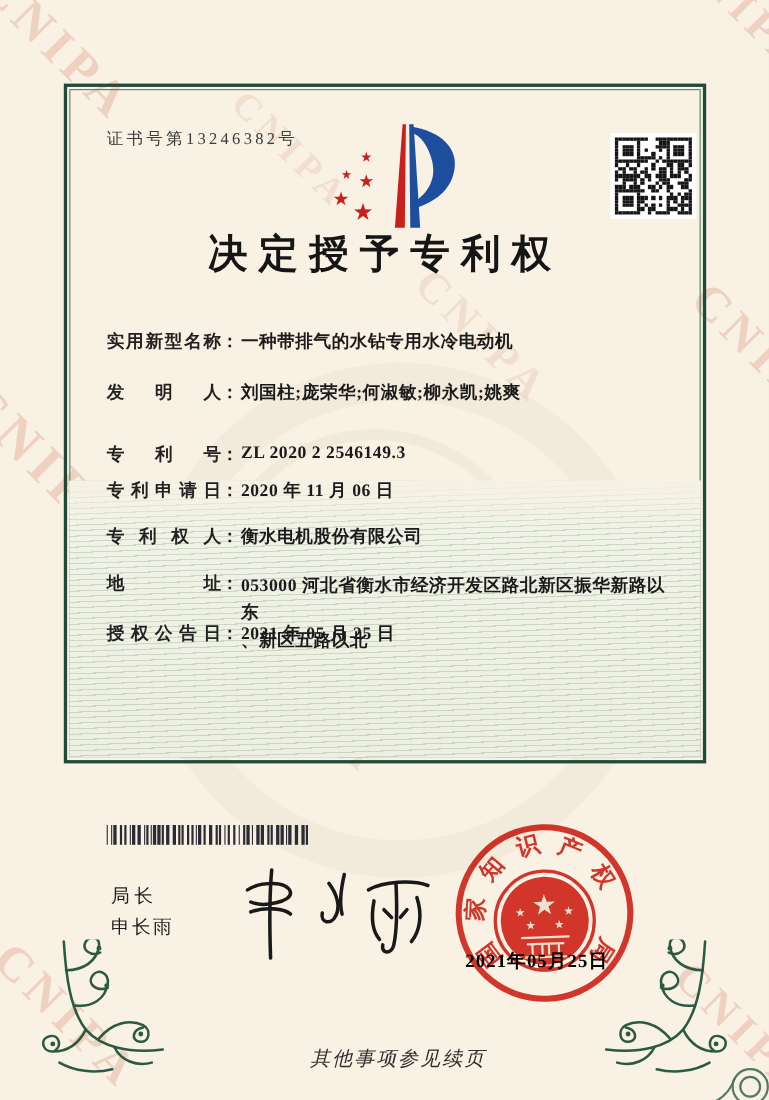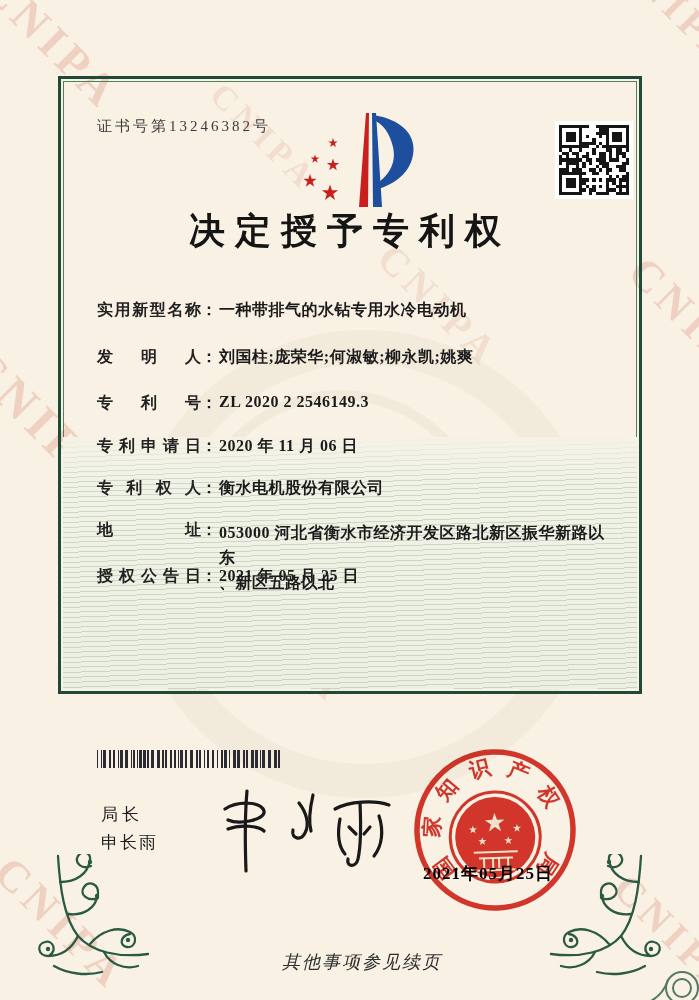--- a/index.html
+++ b/index.html
@@ -564,21 +564,21 @@
 
     <h1 class="title">决定授予专利权</h1>
 
     <div class="fields">
       <div class="field-row" style="top:221px;">
         <span class="flabel">实用新型名称</span><span class="fcolon">：</span><span class="fvalue">一种带排气的水钻专用水冷电动机</span>
       </div>
       <div class="field-row" style="top:268px;">
         <span class="flabel">发　明　人</span><span class="fcolon">：</span><span class="fvalue">刘国柱;庞荣华;何淑敏;柳永凯;姚爽</span>
       </div>
-      <div class="field-row" style="top:314px;">
+      <div class="field-row" style="top:324px;">
         <span class="flabel">专　利　号</span><span class="fcolon">：</span><span class="fvalue">ZL 2020 2 2546149.3</span>
       </div>
       <div class="field-row" style="top:357px;">
         <span class="flabel">专利申请日</span><span class="fcolon">：</span><span class="fvalue">2020 年 11 月 06 日</span>
       </div>
       <div class="field-row" style="top:399px;">
         <span class="flabel">专 利 权 人</span><span class="fcolon">：</span><span class="fvalue">衡水电机股份有限公司</span>
       </div>
       <div class="field-row addr" style="top:441px;">
         <span class="flabel">地　　址</span><span class="fcolon">：</span><span class="fvalue"><span>053000 河北省衡水市经济开发区路北新区振华新路以东</span><span class="line2">、新区五路以北</span></span>

